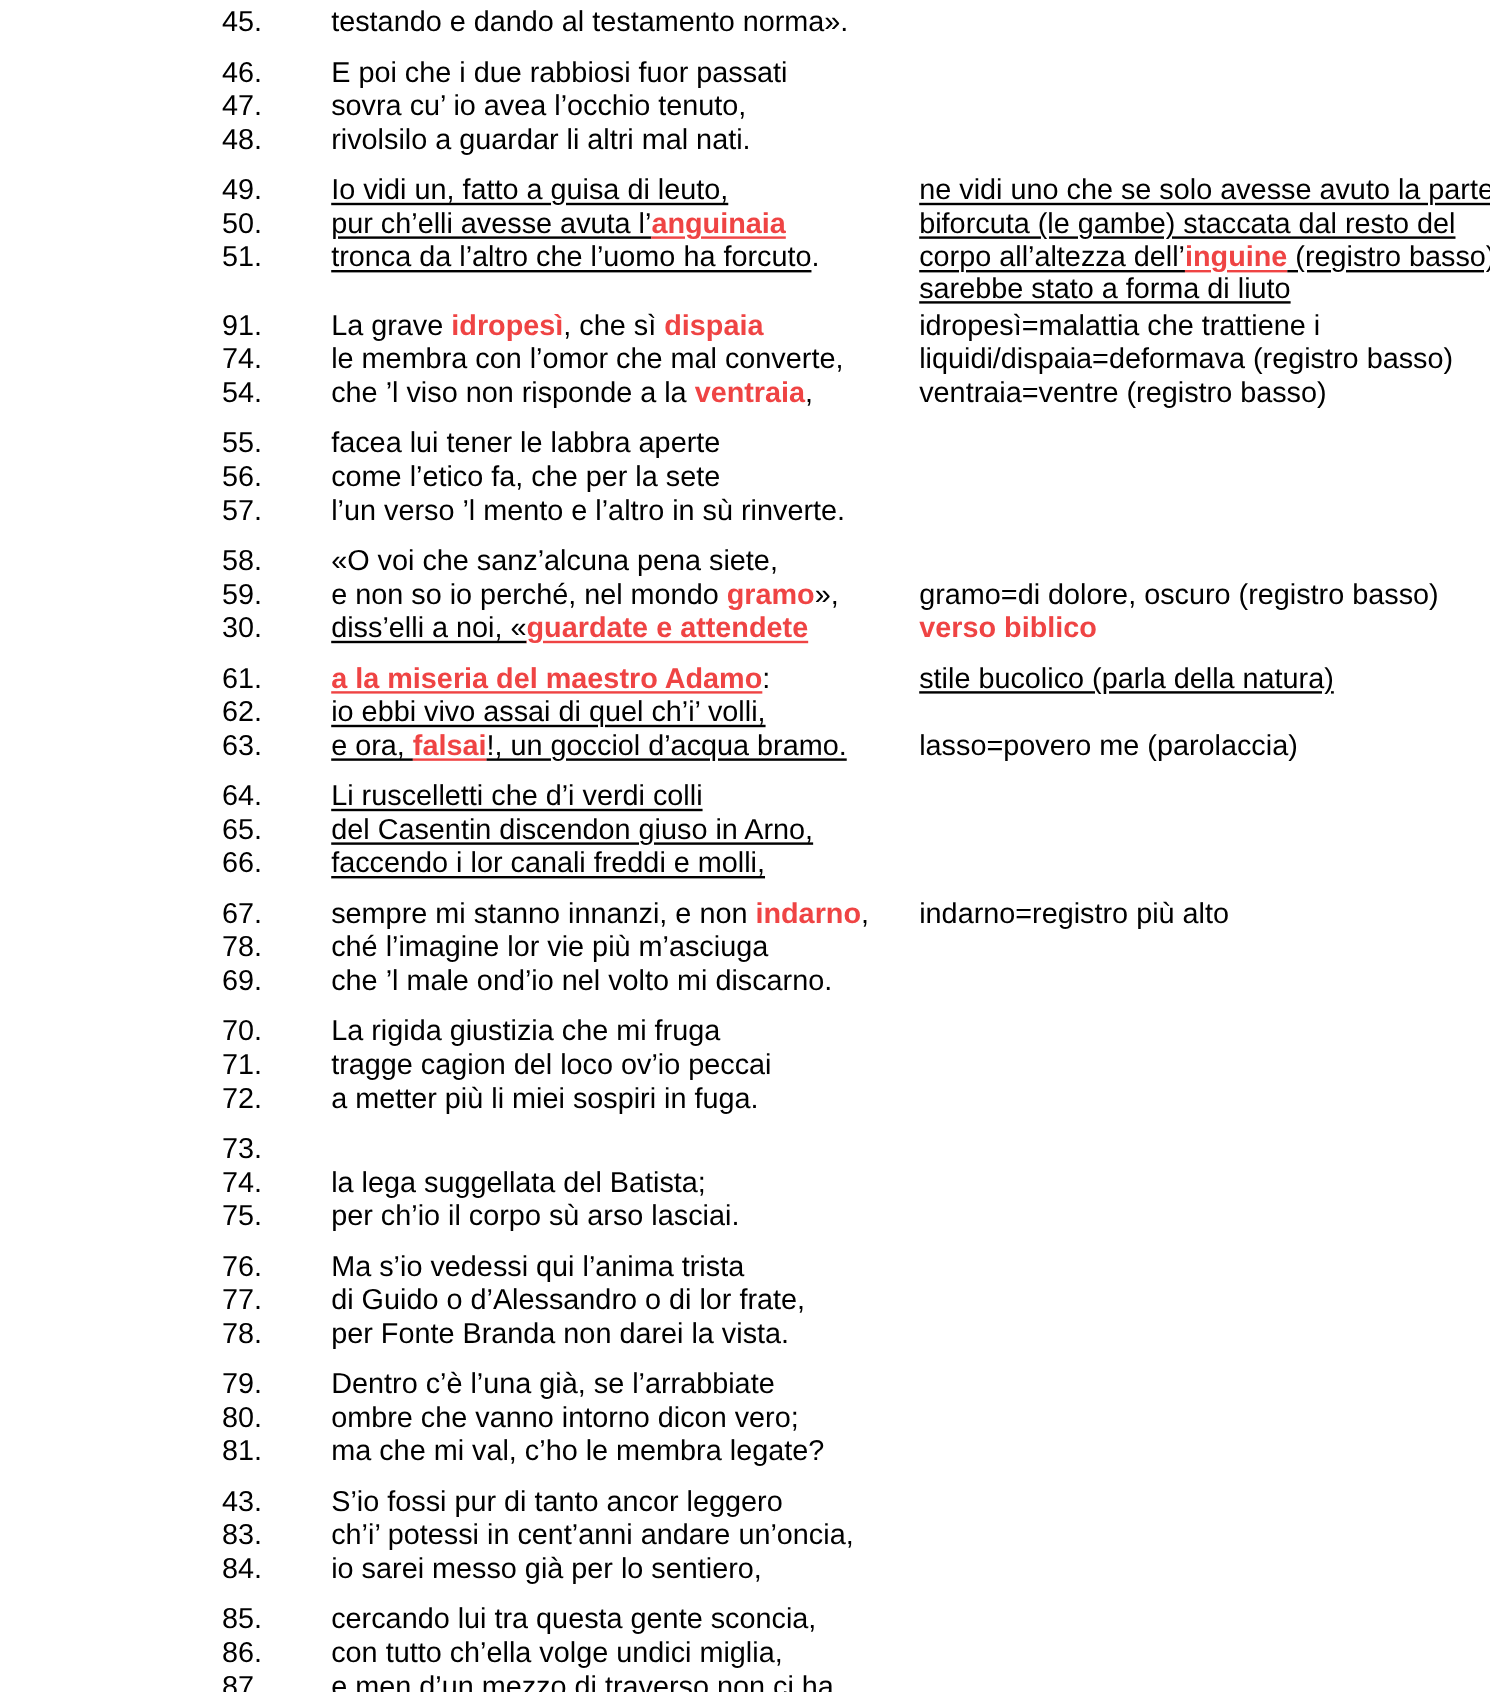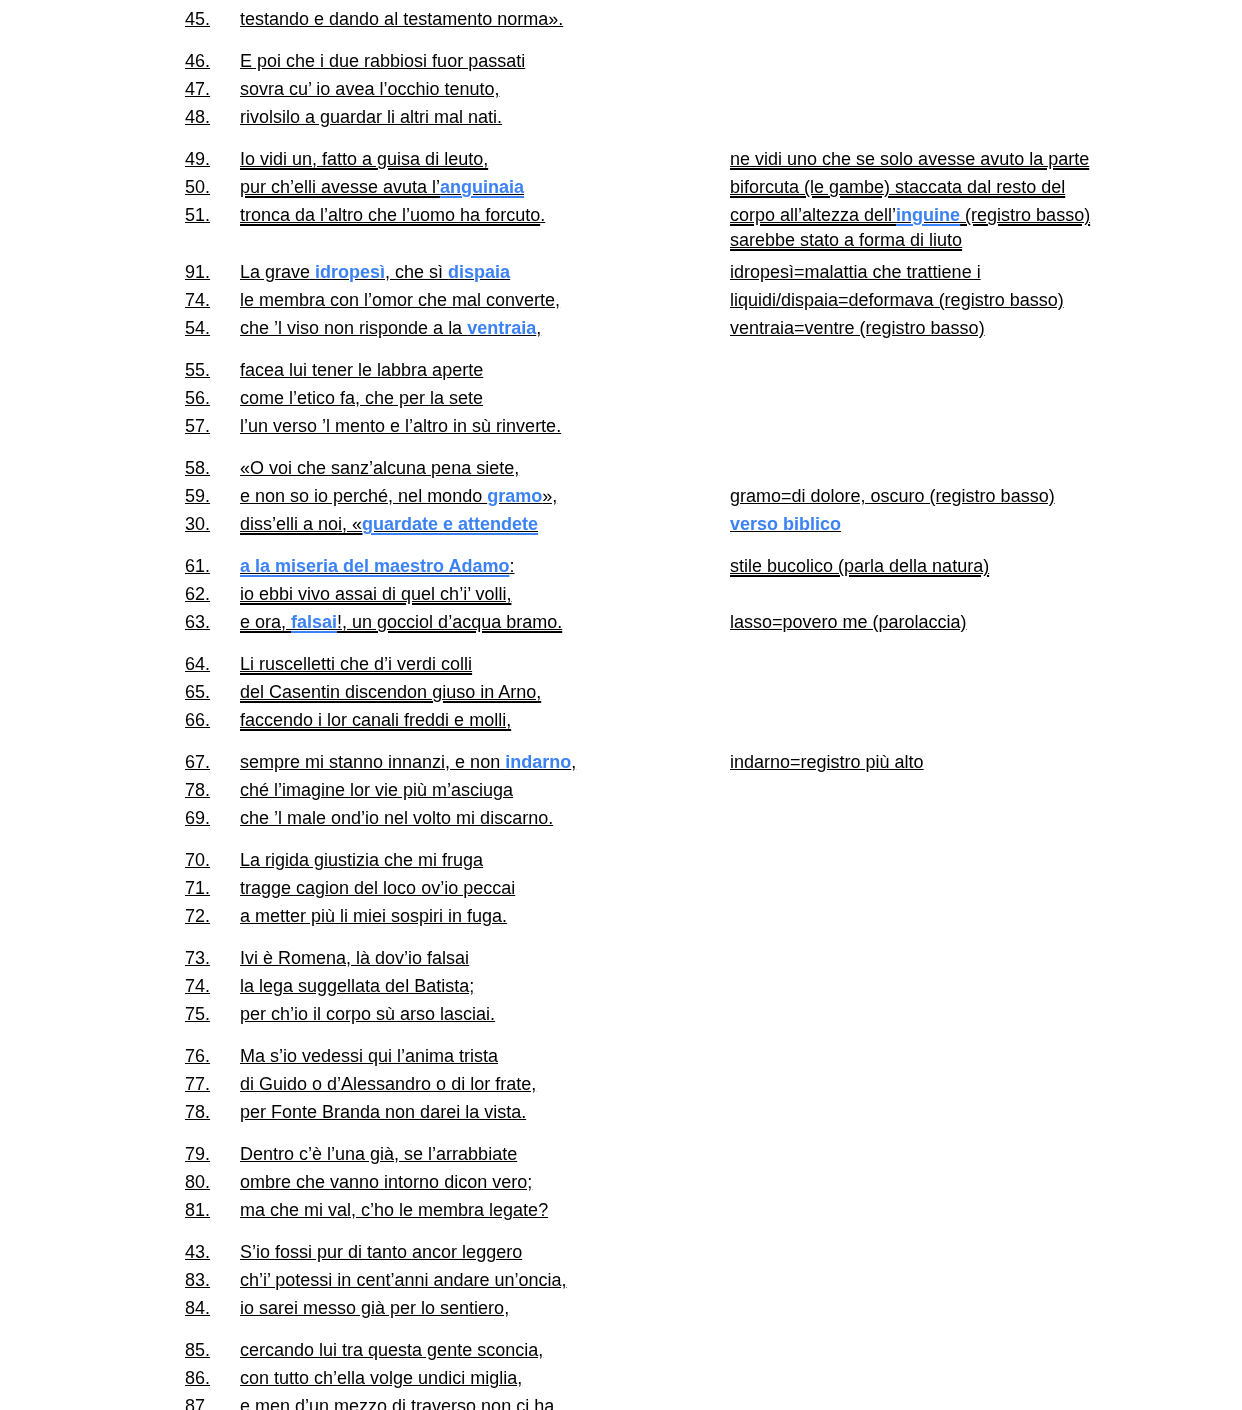--- a/index.html
+++ b/index.html
@@ -13,47 +13,47 @@
     width: 1242px;
     min-height: 1410px;
     box-sizing: border-box;
     padding: 5px 30px 20px 185px;
     background: #ffffff;
   }
   .row {
     display: flex;
     align-items: center;
     line-height: 28px;
-    font-size: 18px;
-    text-decoration: underline;
+    font-size: 24px;
   }
   .row.gap { margin-top: 14px; }
   .row.gap-small { margin-top: 6px; }
   .row.extra { line-height: 23px; }
   .num {
     flex: none;
     width: 55px;
   }
   .verse {
     flex: none;
     width: 490px;
     white-space: nowrap;
+    margin-left: 36px;
   }
   .note {
     flex: 1;
     white-space: nowrap;
   }
   .seg { }
   .seg.u {
     text-decoration: underline;
     text-decoration-thickness: 2px;
     text-underline-offset: 3px;
   }
   .seg.em {
-    color: #3b82f6;
+    color: #ef4444;
     font-weight: bold;
   }
 </style>
 </head>
 <body>
 
 <div class="page" id="doc">
     <div class="row">
       <span class="num">45.</span>
       <span class="verse"><span class="seg">testando e dando al testamento norma».</span></span>
@@ -194,21 +194,20 @@
       <span class="verse"><span class="seg">tragge cagion del loco ov’io peccai</span></span>
       <span class="note"></span>
     </div>
     <div class="row">
       <span class="num">72.</span>
       <span class="verse"><span class="seg">a metter più li miei sospiri in fuga.</span></span>
       <span class="note"></span>
     </div>
     <div class="row gap">
       <span class="num">73.</span>
-      <span class="verse"><span class="seg">Ivi è Romena, là dov’io falsai</span></span>
       <span class="note"></span>
     </div>
     <div class="row">
       <span class="num">74.</span>
       <span class="verse"><span class="seg">la lega suggellata del Batista;</span></span>
       <span class="note"></span>
     </div>
     <div class="row">
       <span class="num">75.</span>
       <span class="verse"><span class="seg">per ch’io il corpo sù arso lasciai.</span></span>

